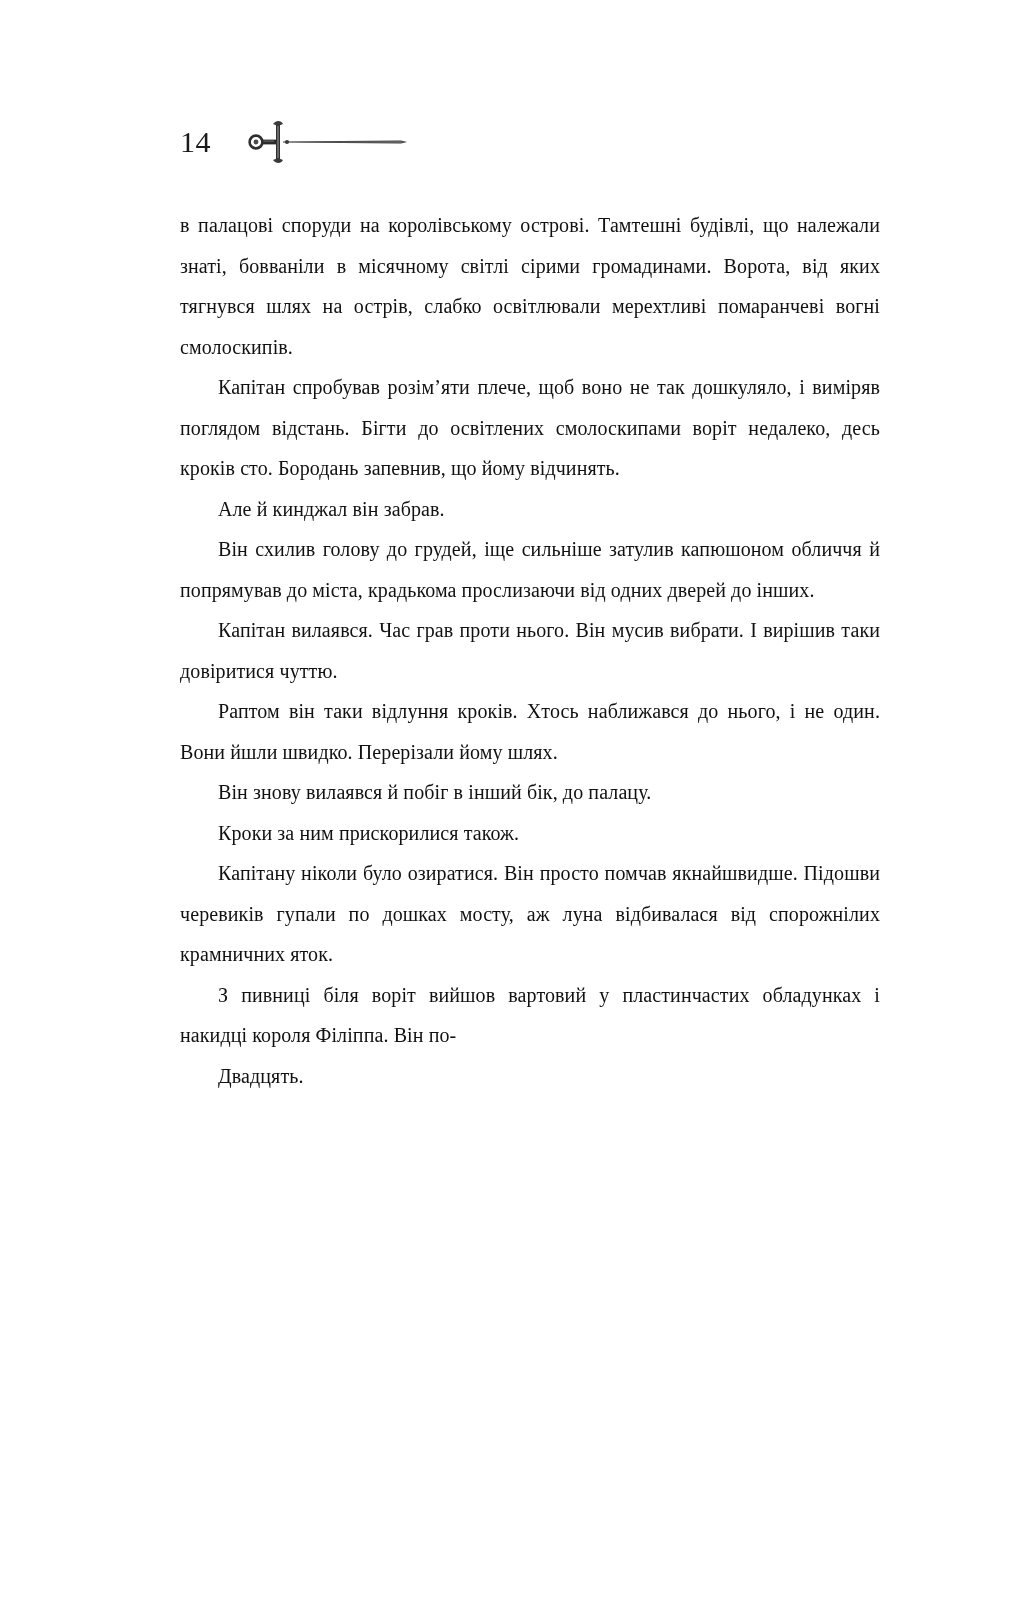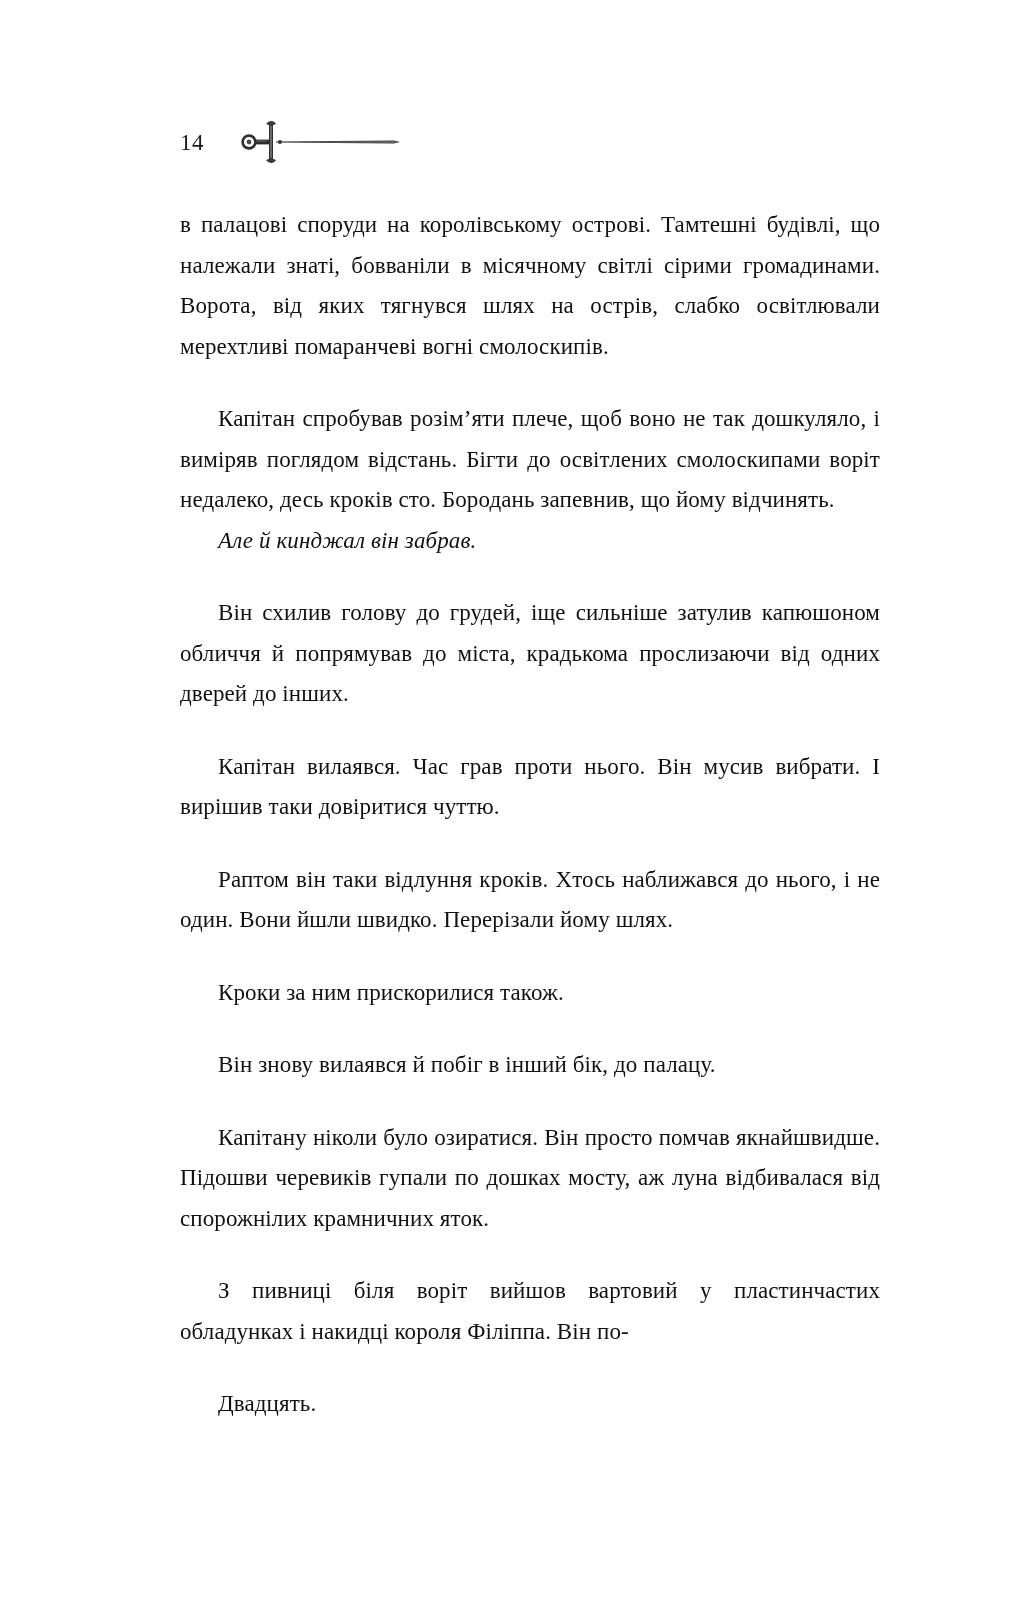--- a/index.html
+++ b/index.html
@@ -20,21 +20,21 @@
     position: absolute;
     left: 180px;
     top: 112px;
     width: 700px;
     height: 60px;
     display: flex;
     align-items: center;
   }
   .folio {
     font-family: "Liberation Serif", "DejaVu Serif", serif;
-    font-size: 23px;
+    font-size: 30px;
     color: #1a1a1a;
     line-height: 1;
     margin-right: 14px;
     letter-spacing: 0.5px;
   }
   .ornament {
     position: relative;
     width: 190px;
     height: 50px;
     flex: none;
@@ -43,33 +43,31 @@
     display: block;
   }
   .body-text {
     position: absolute;
     left: 180px;
     top: 205px;
     width: 700px;
   }
   p {
     margin: 0;
-    font-size: 23px;
+    font-size: 20px;
     line-height: 40.5px;
     text-align: justify;
     text-justify: inter-word;
     letter-spacing: 0.1px;
     hyphens: manual;
   }
   p.indent {
     text-indent: 38px;
-    margin-top: 32px;
   }
   p.italic {
-    font-style: italic;
     text-indent: 38px;
   }
 </style>
 </head>
 <body>
 
 <div class="page">
 
   <div class="header">
     <div class="folio">14</div>
@@ -96,20 +94,20 @@
     </div>
   </div>
 
   <div class="body-text">
     <p class="flush">в палацові споруди на королівському острові. Тамтешні будівлі, що належали знаті, бовваніли в місячному світлі сірими громадинами. Ворота, від яких тягнувся шлях на острів, слабко освітлювали мерехтливі помаранчеві вогні смолоскипів.</p>
     <p class="indent">Капітан спробував розім’яти плече, щоб воно не так дошкуляло, і виміряв поглядом відстань. Бігти до освітлених смолоскипами воріт недалеко, десь кроків сто. Бородань запевнив, що йому відчинять.</p>
     <p class="italic">Але й кинджал він забрав.</p>
     <p class="indent">Він схилив голову до грудей, іще сильніше затулив капюшоном обличчя й попрямував до міста, крадькома прослизаючи від одних дверей до інших.</p>
     <p class="indent">Капітан вилаявся. Час грав проти нього. Він мусив вибрати. І вирішив таки довіритися чуттю.</p>
     <p class="indent">Раптом він таки відлуння кроків. Хтось наближався до нього, і не один. Вони йшли швидко. Перерізали йому шлях.</p>
+    <p class="indent">Він знову вилаявся й побіг в інший бік, до палацу.</p>
     <p class="indent">Кроки за ним прискорилися також.</p>
-    <p class="indent">Він знову вилаявся й побіг в інший бік, до палацу.</p>
     <p class="indent">Капітану ніколи було озиратися. Він просто помчав якнайшвидше. Підошви черевиків гупали по дошках мосту, аж луна відбивалася від спорожнілих крамничних яток.</p>
     <p class="indent">З пивниці біля воріт вийшов вартовий у пластинчастих обладунках і накидці короля Філіппа. Він по-</p>
     <p class="indent">Двадцять.</p>
   </div>
 
 </div>
 
 </body></html>

